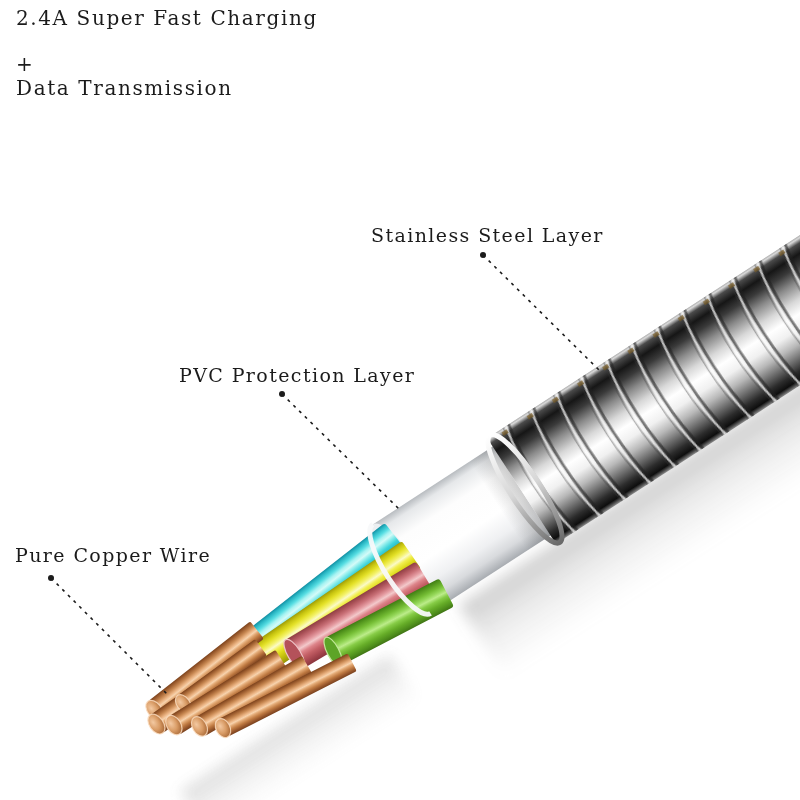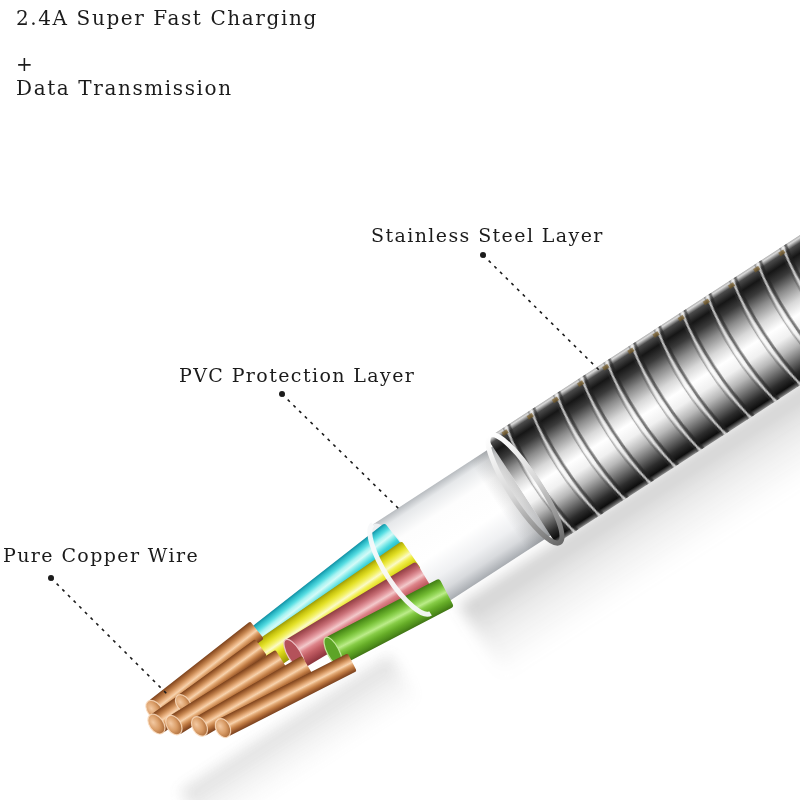--- a/index.html
+++ b/index.html
@@ -8,21 +8,21 @@
   .stage{position:absolute;left:0;top:0;width:800px;height:800px;border-radius:29px;}
   svg.illustration{position:absolute;left:0;top:0;}
   .label{position:absolute;color:#1b1b1b;white-space:nowrap;}
   .features{position:absolute;left:16px;top:6px;color:#1b1b1b;}
   .features .line{font-size:20px;letter-spacing:1.6px;}
   .features .plus{font-size:20px;margin-top:22px;}
   .features .line2{margin-top:0;}
   .callout{font-size:19px;letter-spacing:1.4px;}
   #label-stainless{left:371px;top:224px;}
   #label-pvc{left:179px;top:364px;}
-  #label-copper{left:3px;top:544px;}
+  #label-copper{left:15px;top:544px;}
 </style>
 </head>
 <body>
 
 <div class="stage">
 
   <svg class="illustration" width="800" height="800" viewBox="0 0 800 800">
     <defs>
       <linearGradient id="steelGrad" x1="0" y1="0" x2="0" y2="1">
         <stop offset="0" stop-color="#b0b0b0"></stop>

